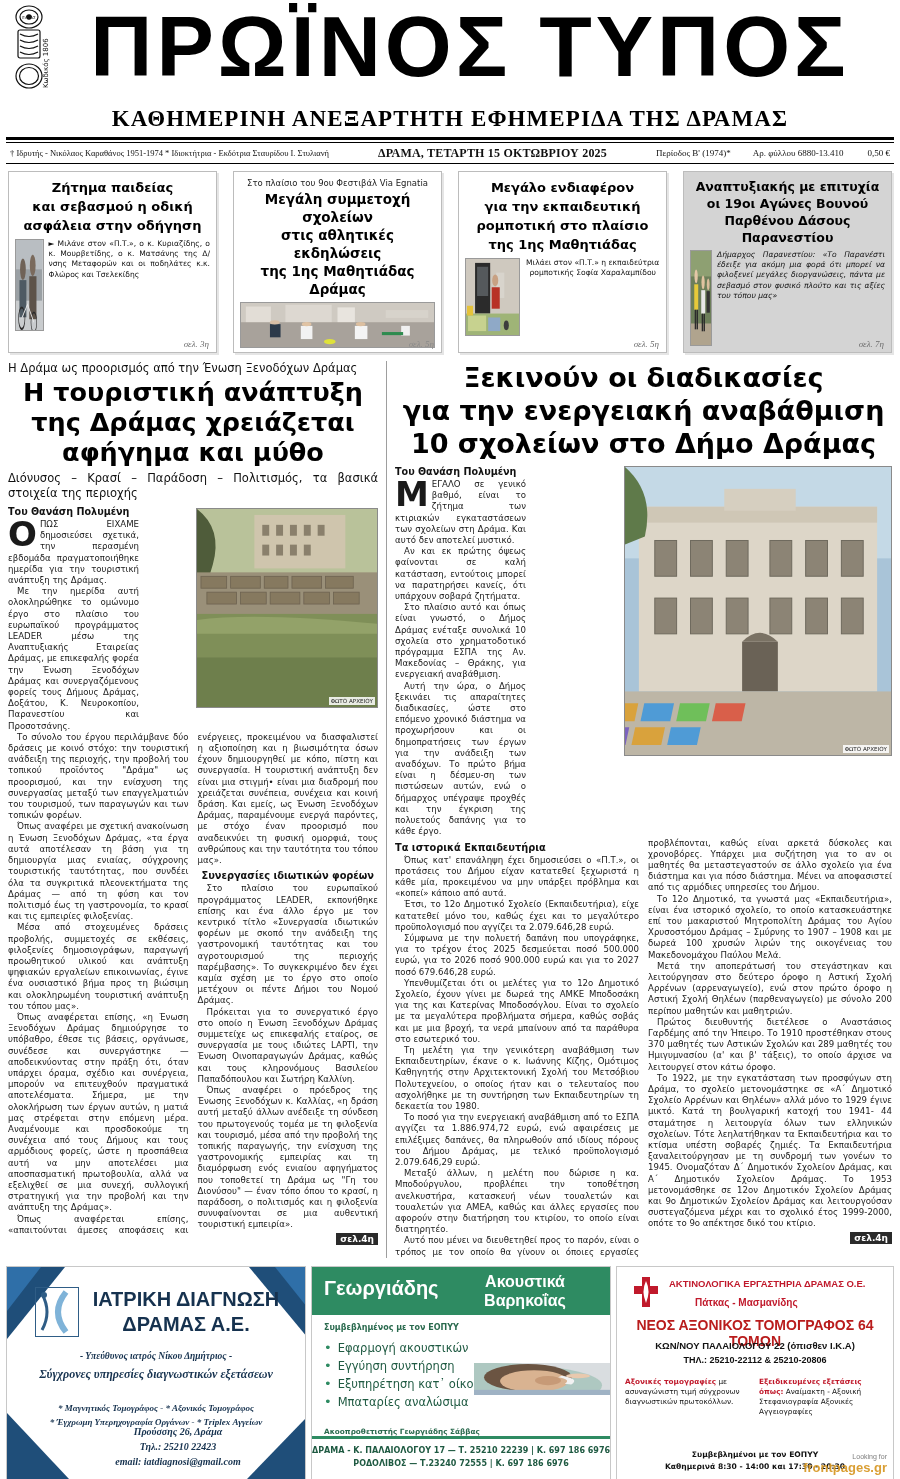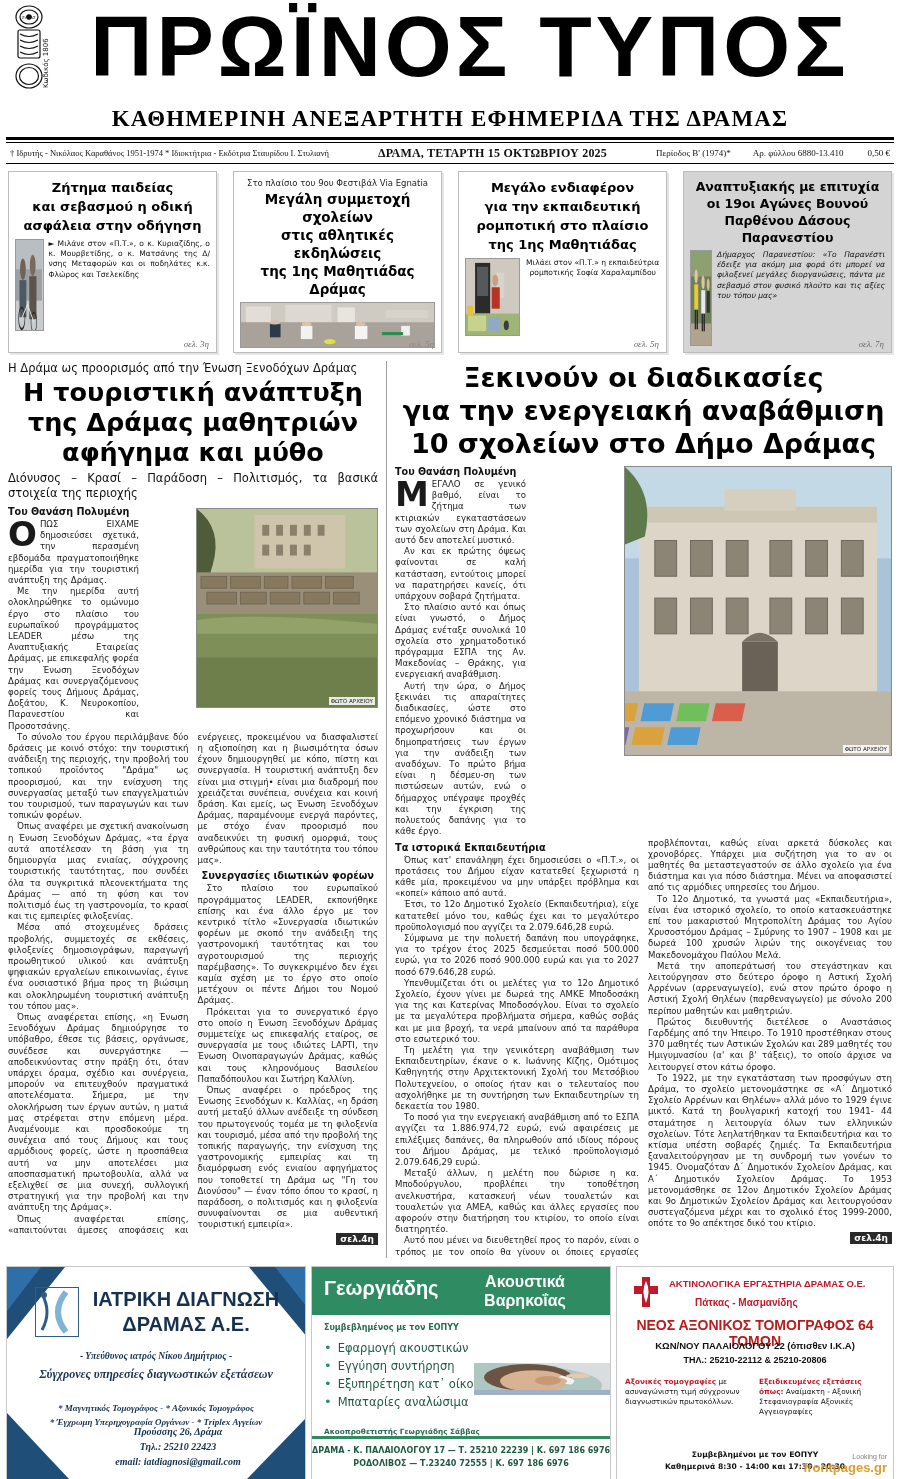--- a/index.html
+++ b/index.html
@@ -419,21 +419,21 @@
     <div class="page-ref">σελ. 7η</div>
   </div>
 </div>
 
 <div class="main">
 
   <div class="left-art">
     <div class="overline">Η Δράμα ως προορισμός από την Ένωση Ξενοδόχων Δράμας</div>
     <h2 class="head-left">
       <span>Η τουριστική ανάπτυξη</span><br>
-      <span>της Δράμας μαθητριών</span><br>
+      <span>της Δράμας χρειάζεται</span><br>
       <span>αφήγημα και μύθο</span>
     </h2>
     <div class="deck">Διόνυσος – Κρασί – Παράδοση – Πολιτισμός, τα βασικά στοιχεία της περιοχής</div>
 
     <div class="wrapL clearfix" style="margin-top:5px;">
       <div class="photo-box fl-photo">
         <svg class="ph" viewBox="0 0 182 200" preserveAspectRatio="none">
           <rect width="182" height="200" fill="#8fa06b"></rect>
           <rect width="182" height="66" fill="#b9c29a"></rect>
           <rect x="58" y="6" width="92" height="54" fill="#cfc5ad"></rect>

